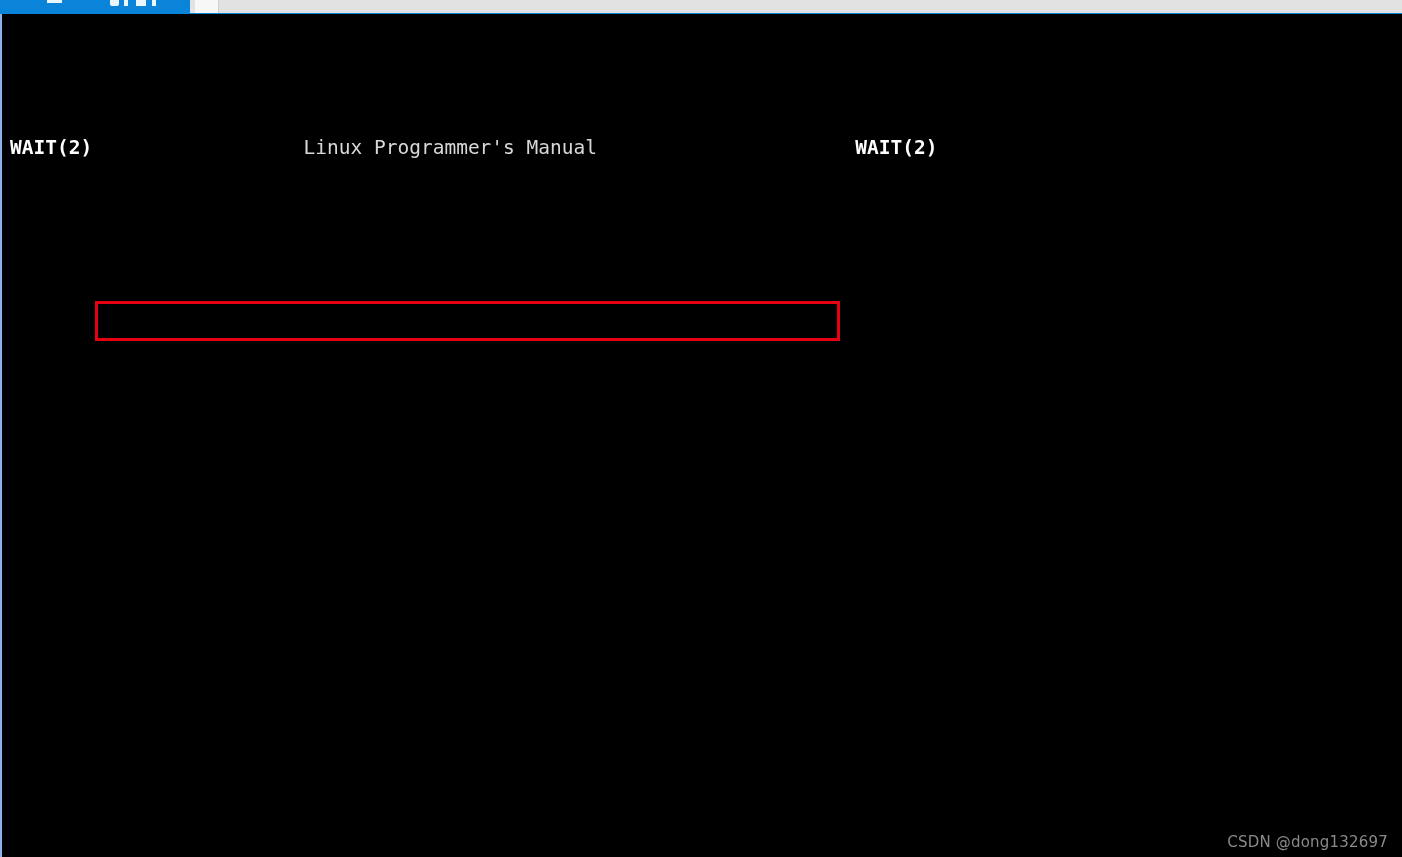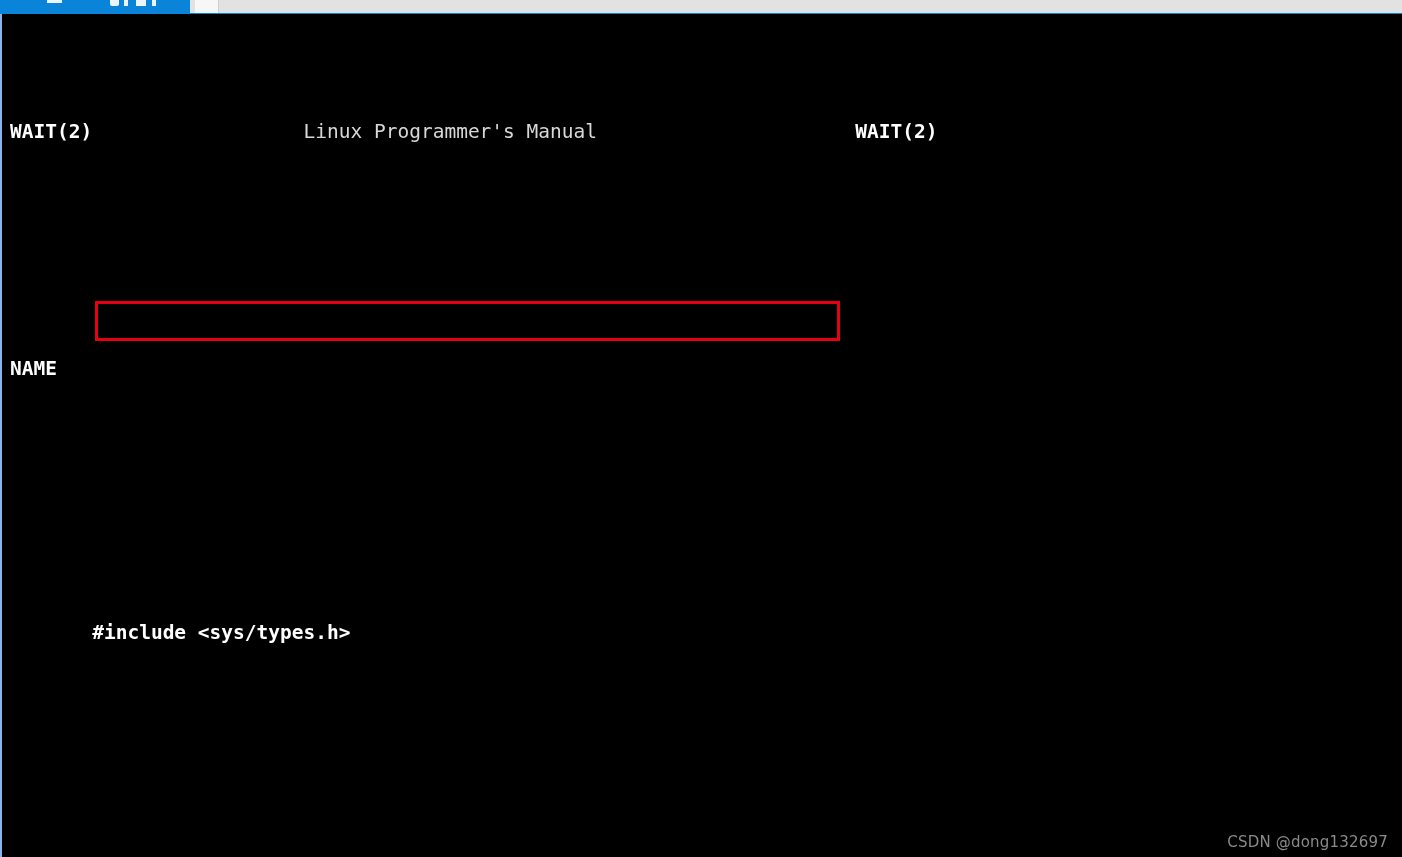--- a/index.html
+++ b/index.html
@@ -68,21 +68,21 @@
   #screen {
     position: relative;
     width: 100%;
     height: 100%;
     font-family: "DejaVu Sans Mono", "Liberation Mono", monospace;
     font-size: 19.5px;
     line-height: 26.35px;
     color: #d8d8d8;
     letter-spacing: 0px;
     white-space: pre;
-    padding-top: 0;
+    padding-top: 16px;
     box-sizing: border-box;
   }
   .ln {
     position: relative;
     height: 26.35px;
     padding-left: 8px;
     white-space: pre;
   }
   .b   { font-weight: bold; color: #ffffff; }
 
@@ -128,27 +128,26 @@
 
 <div id="terminal">
   <div id="screen">
 
     
     <div class="ln"><span class="b">WAIT(2)</span><span>                  </span><span>Linux Programmer's Manual</span><span>                      </span><span class="b">WAIT(2)</span></div>
 
     <div class="ln"> </div>
 
     
-    <div class="ln"><span class="b">NAME</span></div>
 
     <div class="ln"> </div>
 
     
 
-    <div class="ln"><span>       </span><span class="b">#include &lt;sys/types.h&gt;</span></div>
+    <div class="ln"><span>       </span></div>
 
     
 
     
 
     
     
 
     
 

